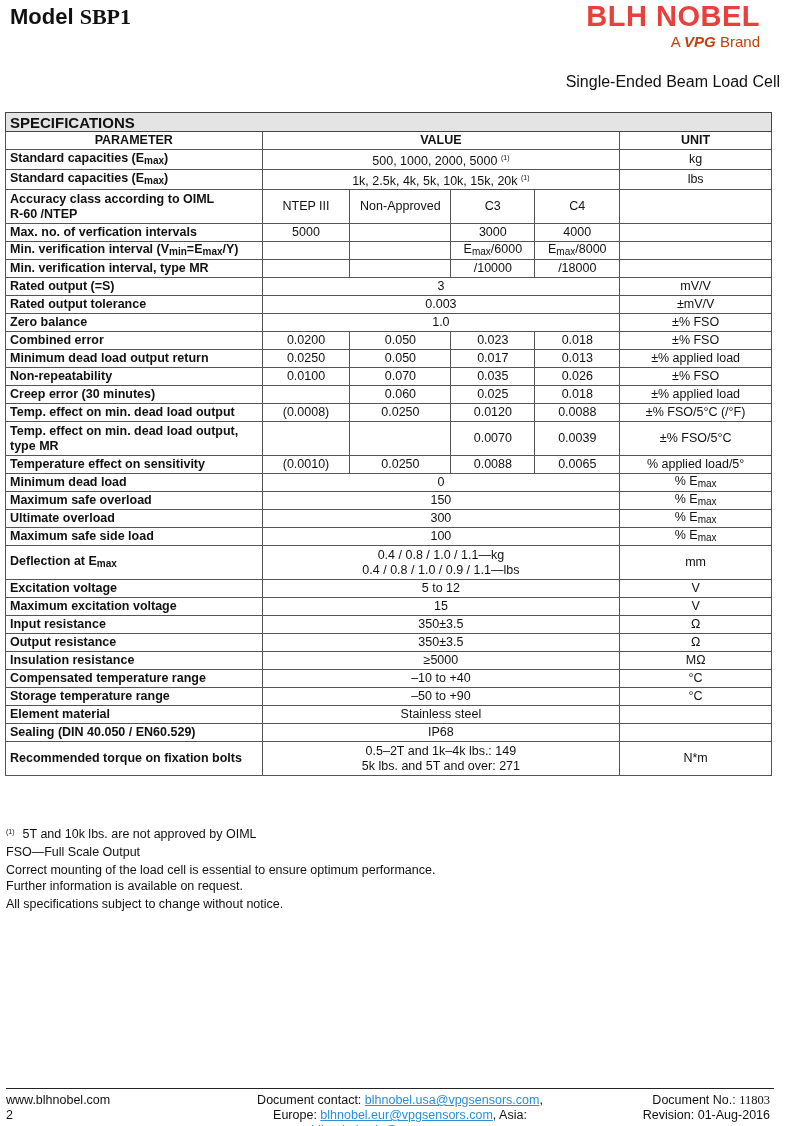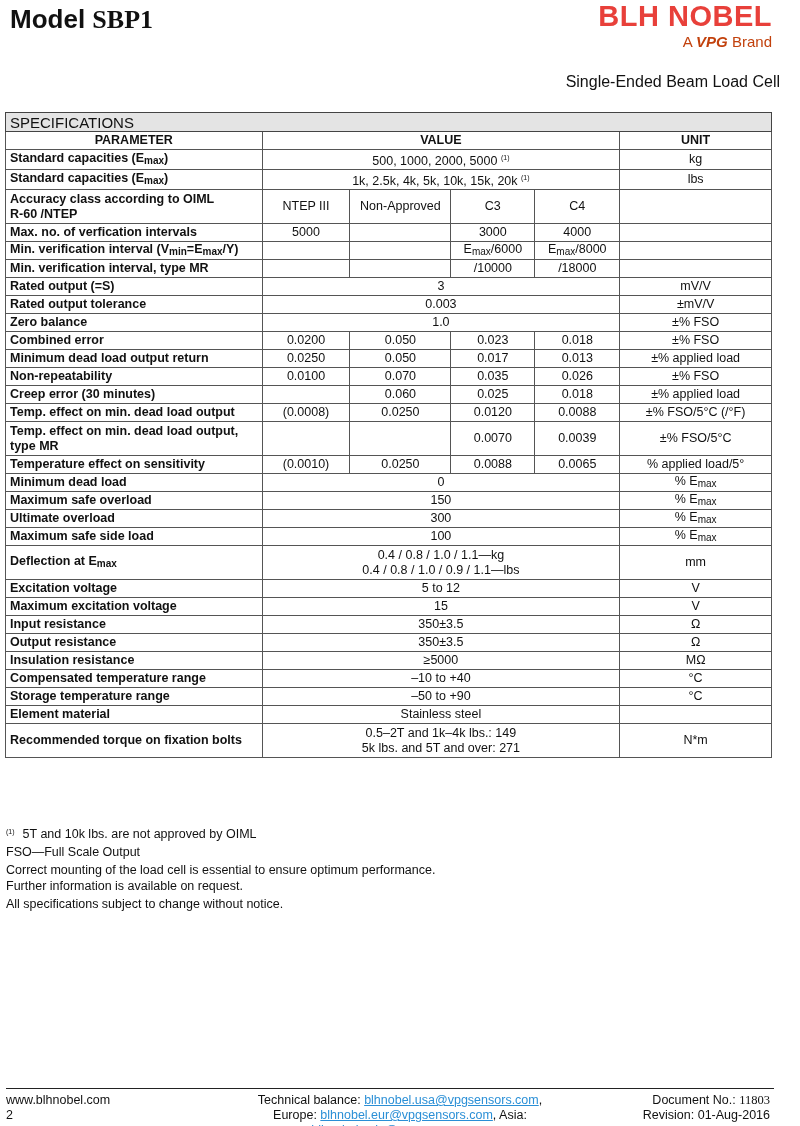--- a/index.html
+++ b/index.html
@@ -1,28 +1,28 @@
 <!DOCTYPE html>
 <html><head>
 <meta charset="utf-8">
 <style>
   html, body { margin:0; padding:0; background:#fff; }
   body { width:800px; height:1126px; position:relative; font-family:"Liberation Sans", sans-serif; color:#111; overflow:hidden; }
-  .model { position:absolute; left:10px; top:4px; font-size:26px; font-weight:bold; }
+  .model { position:absolute; left:10px; top:4px; font-size:22px; font-weight:bold; }
   .model .m1 { font-family:"Liberation Sans", sans-serif; }
   .model .m2 { font-family:"Liberation Serif", serif; }
-  .brand { position:absolute; right:28px; top:0px; text-align:right; }
+  .brand { position:absolute; right:40px; top:0px; text-align:right; }
   .brand .b1 { font-size:29px; font-weight:bold; color:#e8403a; letter-spacing:0.5px; line-height:32px; }
   .brand .b2 { font-size:15px; color:#c2410c; line-height:18px; margin-top:1px; }
   .brand .b2 .vpg { font-weight:bold; font-style:italic; }
   .subtitle { position:absolute; left:0; width:780px; top:73px; text-align:right; font-size:16px; }
   table.spec { position:absolute; left:5px; top:112px; width:767px; border-collapse:collapse; font-size:12.5px; }
   table.spec td { border:1px solid #555; padding:0 4px; height:17px; line-height:15px; text-align:center; }
   table.spec td.p { text-align:left; font-weight:bold; }
-  table.spec tr.title td { background:#e4e4e4; font-weight:normal; font-size:15px; text-align:left; height:18px; border:1.5px solid #444; }
+  table.spec tr.title td { background:#e4e4e4; font-weight:bold; font-size:15px; text-align:left; height:18px; border:1.5px solid #444; }
   table.spec tr.head td { font-weight:bold; }
   table.spec tr.tall td { height:33px; }
   table.spec { border:1.5px solid #444; }
   sub { font-size:10px; vertical-align:-2px; }
   sup { font-size:7px; }
   .notes { position:absolute; left:6px; top:824px; font-size:12.5px; line-height:16px; }
   .notes div { margin-bottom:2px; }
   .notes .fn { font-size:7px; vertical-align:4px; margin-right:8px; }
   .footer-line { position:absolute; left:6px; right:26px; top:1088px; border-top:1.5px solid #222; }
   .f-left { position:absolute; left:6px; top:1093px; font-size:12.5px; line-height:15px; }
@@ -239,20 +239,25 @@
       <tr>
         <td class="p"><span>Storage temperature range</span></td>
         <td colspan="4"><span>–50 to +90</span></td>
         <td><span>°C</span></td>
       </tr>
       <tr>
         <td class="p"><span>Element material</span></td>
         <td colspan="4"><span>Stainless steel</span></td>
         <td><span></span></td>
       </tr>
+      <tr>
+        <td class="p"><span>Sealing (DIN 40.050 / EN60.529)</span></td>
+        <td colspan="4"><span>IP68</span></td>
+        <td><span></span></td>
+      </tr>
       <tr class="tall">
         <td class="p"><span>Recommended torque on fixation bolts</span></td>
         <td colspan="4"><span>0.5–2T and 1k–4k lbs.: 149</span><br><span>5k lbs. and 5T and over: 271</span></td>
         <td><span>N*m</span></td>
       </tr>
     </tbody>
 </table>
 
 <div class="notes">
   <div><span class="fn">(1)</span><span>5T and 10k lbs. are not approved by OIML</span></div>
@@ -260,19 +265,19 @@
   <div><span>Correct mounting of the load cell is essential to ensure optimum performance.</span><br><span>Further information is available on request.</span></div>
   <div>All specifications subject to change without notice.</div>
 </div>
 
 <div class="footer-line"></div>
 <div class="f-left">
   <div>www.blhnobel.com</div>
   <div>2</div>
 </div>
 <div class="f-mid">
-  <div><span>Technical balance: </span><a>blhnobel.usa@vpgsensors.com</a>,</div>
+  <div><span>Document contact: </span><a>blhnobel.usa@vpgsensors.com</a>,</div>
   <div><span>Europe: </span><a>blhnobel.eur@vpgsensors.com</a><span>, Asia: </span><a>blhnobel.asia@vpgsensors.com</a></div>
 </div>
 <div class="f-right">
   <div><span>Document No.: </span><span class="serif">11803</span></div>
   <div>Revision: 01-Aug-2016</div>
 </div>
 
 </body></html>

